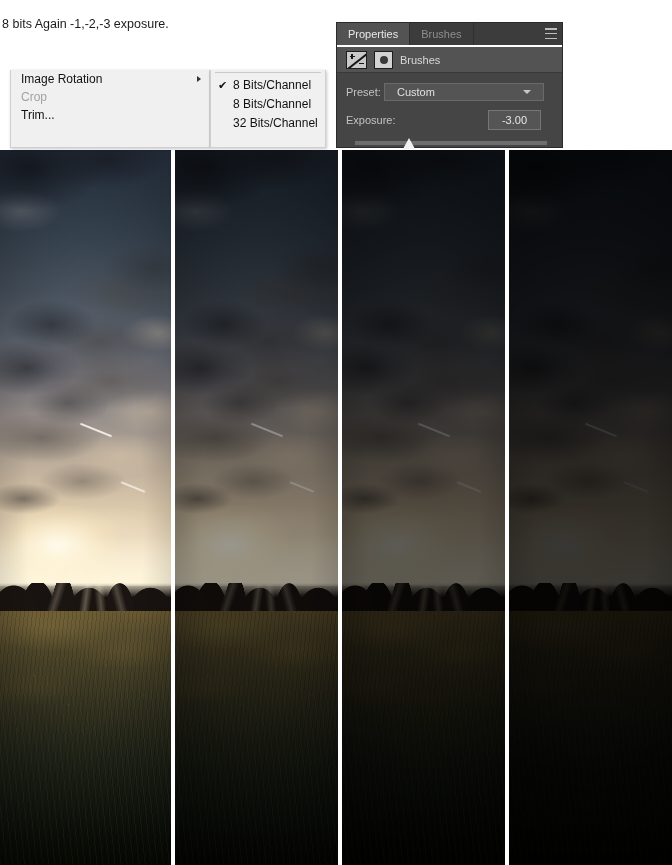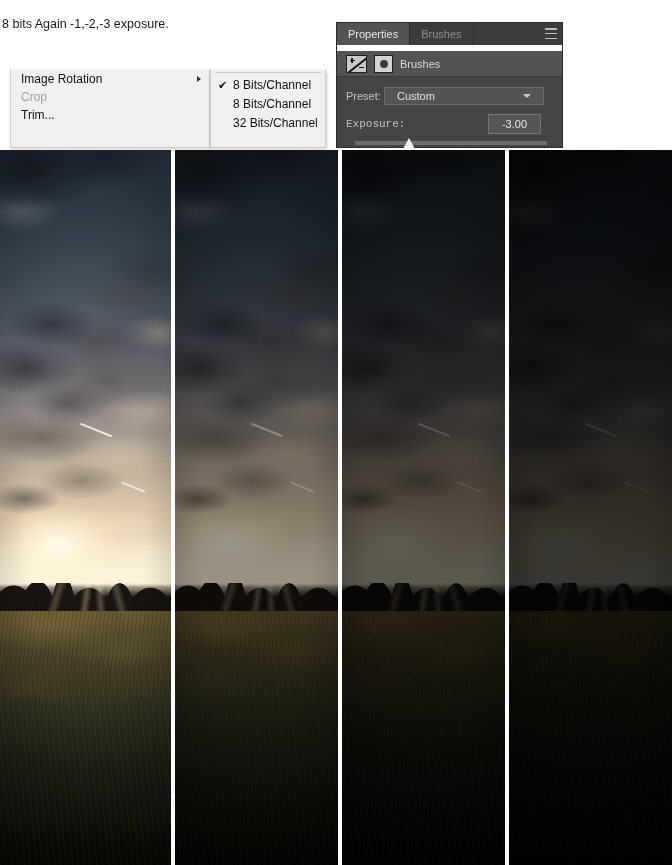--- a/index.html
+++ b/index.html
@@ -160,21 +160,21 @@
   .si .chk{position:absolute;left:7px;top:0;font-size:11px;color:#111;}
 
   
   #props{
     position:absolute;left:336px;top:22px;width:227px;height:126px;
     background:#454545;border:1px solid #2b2b2b;z-index:40;
     font-size:11px;color:#c8c8c8;box-sizing:border-box;
   }
   #tabbar{
     height:22px;background:#3c3c3c;display:flex;align-items:stretch;position:relative;
-    border-bottom:6px solid #ffffff;
+    border-bottom:2px solid #ffffff;
   }
   .tab{
     padding:0 11px;display:flex;align-items:center;font-size:11px;
     color:#8e8e8e;background:#3c3c3c;border-right:1px solid #2f2f2f;
   }
   .tab.active{color:#e8e8e8;background:#535353;}
   #panel-menu-icon{
     position:absolute;right:5px;top:5px;width:12px;height:11px;
     display:flex;flex-direction:column;justify-content:space-between;
   }
@@ -204,21 +204,21 @@
   #preset-row{display:flex;align-items:center;height:20px;margin:9px 0 0 9px;}
   #preset-label{font-size:11px;color:#c2c2c2;width:38px;}
   #preset-select{
     width:160px;height:18px;background:#545454;border:1px solid #6a6a6a;
     display:flex;align-items:center;padding:0 12px;font-size:11px;color:#e0e0e0;
     justify-content:space-between;box-sizing:border-box;
   }
   .chev{width:0;height:0;border-left:4px solid transparent;border-right:4px solid transparent;border-top:4px solid #c9c9c9;}
 
   #exp-row{display:flex;align-items:center;height:18px;margin:9px 0 0 9px;}
-  #exp-label{font-size:11px;color:#c2c2c2;flex:1;font-family:Liberation Mono, monospace;}
+  #exp-label{font-size:11px;color:#c2c2c2;flex:1;}
   #exp-value{
     width:53px;height:20px;background:#555;border:1px solid #767676;
     font-size:11px;color:#e6e6e6;display:flex;align-items:center;justify-content:center;
     margin-right:21px;box-sizing:border-box;
   }
   #slider-wrap{position:absolute;left:18px;top:115px;width:192px;height:14px;}
   #slider-track{position:absolute;left:0;top:3px;width:192px;height:4px;background:#6e6e6e;}
   #slider-thumb{
     position:absolute;left:48px;top:0;width:0;height:0;
     border-left:6px solid transparent;border-right:6px solid transparent;border-bottom:11px solid #f2f2f2;

